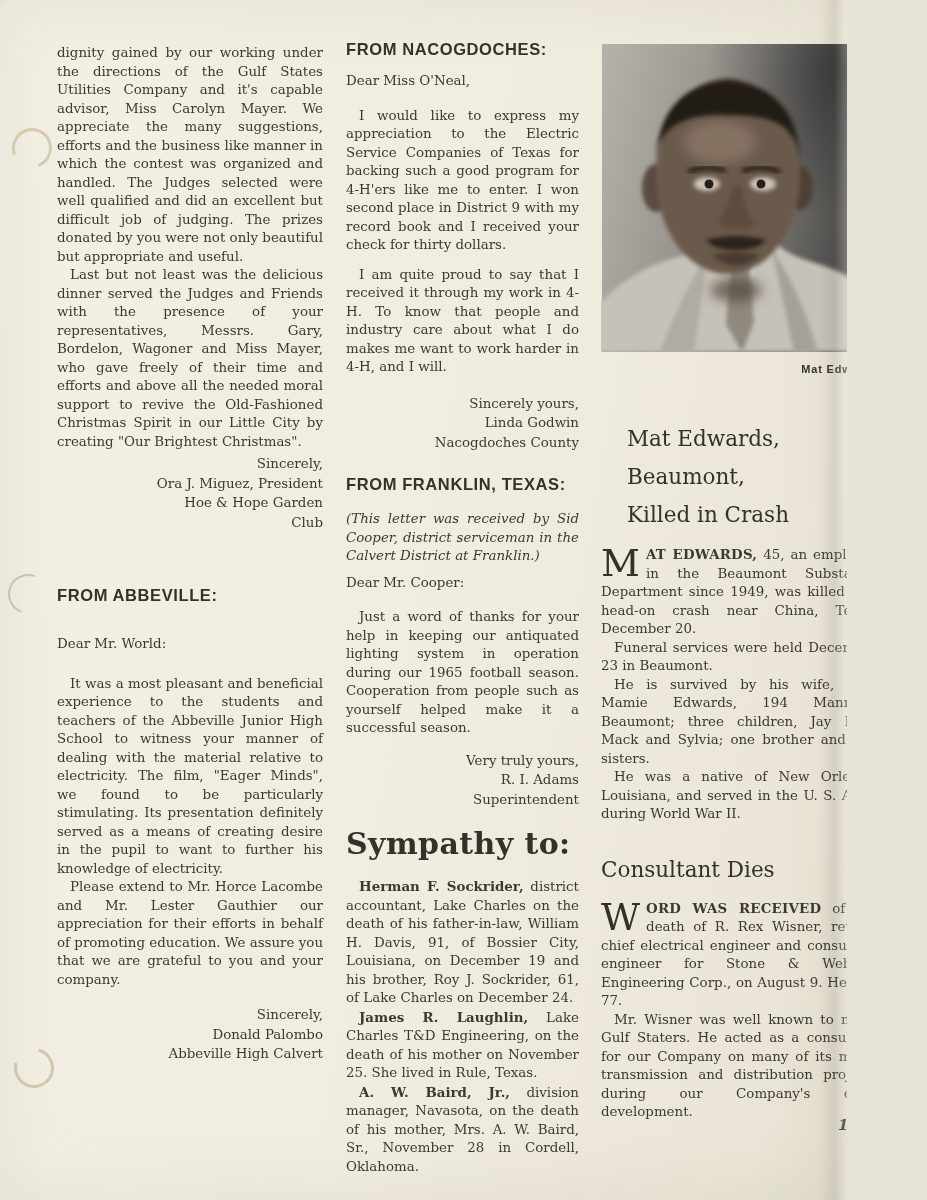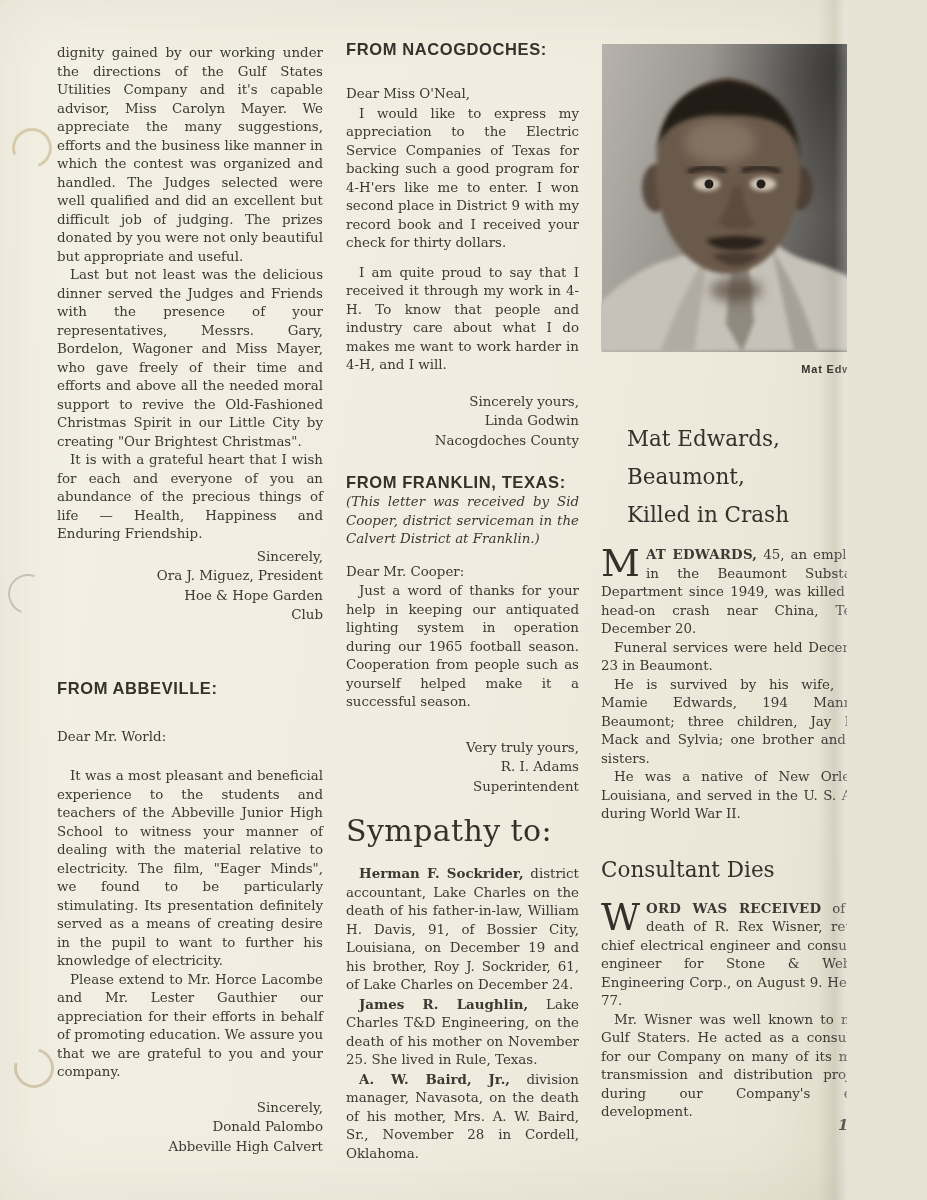--- a/index.html
+++ b/index.html
@@ -31,21 +31,21 @@
   .sans-head {
     font-family: "Liberation Sans", sans-serif; font-weight: 700;
     font-size: 16.5px; letter-spacing: 0.6px; color: #34322b; margin: 0;
   }
   .serif-head {
     font-family: "DejaVu Serif", serif; font-size: 21.5px; line-height: 38px;
     color: #33312a; margin: 0; font-weight: 500;
   }
   .sympathy-head {
     font-family: "DejaVu Serif", serif; font-size: 30px; color: #33312a;
-    margin: 0; font-weight: 400; letter-spacing: 0.4px;
+    margin: 0; font-weight: 700; letter-spacing: 0.4px;
   }
   .italic-note { font-style: italic; }
   .bold { font-weight: 700; }
   .sig { margin-top: 3px; }
   .sig div { line-height: 19.5px; text-align: right; }
   .sig1 { margin-left: 92px; }
   .sig2 { margin-left: 96px; }
   .sig3 { margin-left: 84px; }
   .sig4 { margin-left: 72px; }
   .dropcap {
@@ -64,39 +64,38 @@
     font-family: "DejaVu Serif", serif; font-weight: 700; font-style: italic;
     font-size: 15px; color: #2f2d27;
   }
   .hole { position: absolute; border-radius: 50%; width: 40px; height: 40px; }
   .hole.h1 { left: 12px; top: 128px; border: 3px solid rgba(196,175,132,0.55);
              transform: rotate(25deg); border-bottom-color: transparent; }
   .hole.h2 { left: 8px; top: 574px; border: 2.5px solid rgba(150,145,135,0.45);
              transform: rotate(-25deg); border-bottom-color: transparent; border-right-color: transparent; }
   .hole.h3 { left: 14px; top: 1048px; border: 3px solid rgba(180,160,122,0.5);
              transform: rotate(150deg); border-bottom-color: transparent; }
-  .mt13 { margin-top: 26px; } .mt14 { margin-top: 14px; } .mt15 { margin-top: 21px; }
-  .mt16 { margin-top: 1px; } .mt17 { margin-top: 17px; } .mt23 { margin-top: 23px; }
+  .mt13 { margin-top: 13px; } .mt14 { margin-top: 8px; } .mt15 { margin-top: 21px; }
+  .mt16 { margin-top: 16px; } .mt17 { margin-top: 17px; } .mt23 { margin-top: 23px; }
   .mt27 { margin-top: 27px; } .mt30 { margin-top: 30px; } .mt45 { margin-top: 45px; margin-left: 26px; }
   .mt54 { margin-top: 54px; } .mt10 { margin-top: 10px; } .mt8 { margin-top: 16px; }
   .mt11 { margin-top: 11px; }
 </style>
 </head>
 <body>
 
 <div class="page">
 
   <div class="hole h1"></div>
   <div class="hole h2"></div>
   <div class="hole h3"></div>
 
   <div class="col" id="col1">
     <p class="body">dignity gained by our working under the directions of the Gulf States Utilities Company and it's capable advisor, Miss Carolyn Mayer. We appreciate the many suggestions, efforts and the business like manner in which the contest was organized and handled. The Judges selected were well qualified and did an excellent but difficult job of judging. The prizes donated by you were not only beautiful but appropriate and useful.</p>
     <p class="body indent">Last but not least was the delicious dinner served the Judges and Friends with the presence of your representatives, Messrs. Gary, Bordelon, Wagoner and Miss Mayer, who gave freely of their time and efforts and above all the needed moral support to revive the Old-Fashioned Christmas Spirit in our Little City by creating "Our Brightest Christmas".</p>
-    <p class="body indent">It is with a grateful heart that I wish for each and everyone of you an abundance of the precious things of life — Health, Happiness and Enduring Friendship.</p>
     <div class="body sig sig1">
       <div>Sincerely,</div>
       <div>Ora J. Miguez, President</div>
       <div>Hoe &amp; Hope Garden Club</div>
     </div>
 
     <h2 class="sans-head mt54">FROM ABBEVILLE:</h2>
     <p class="body mt30" style="text-align:left;">Dear Mr. World:</p>
     <p class="body indent mt15">It was a most pleasant and beneficial experience to the students and teachers of the Abbeville Junior High School to witness your manner of dealing with the material relative to electricity. The film, "Eager Minds", we found to be particularly stimulating. Its presentation definitely served as a means of creating desire in the pupil to want to further his knowledge of electricity.</p>
     <p class="body indent">Please extend to Mr. Horce Lacombe and Mr. Lester Gauthier our appreciation for their efforts in behalf of promoting education. We assure you that we are grateful to you and your company.</p>

